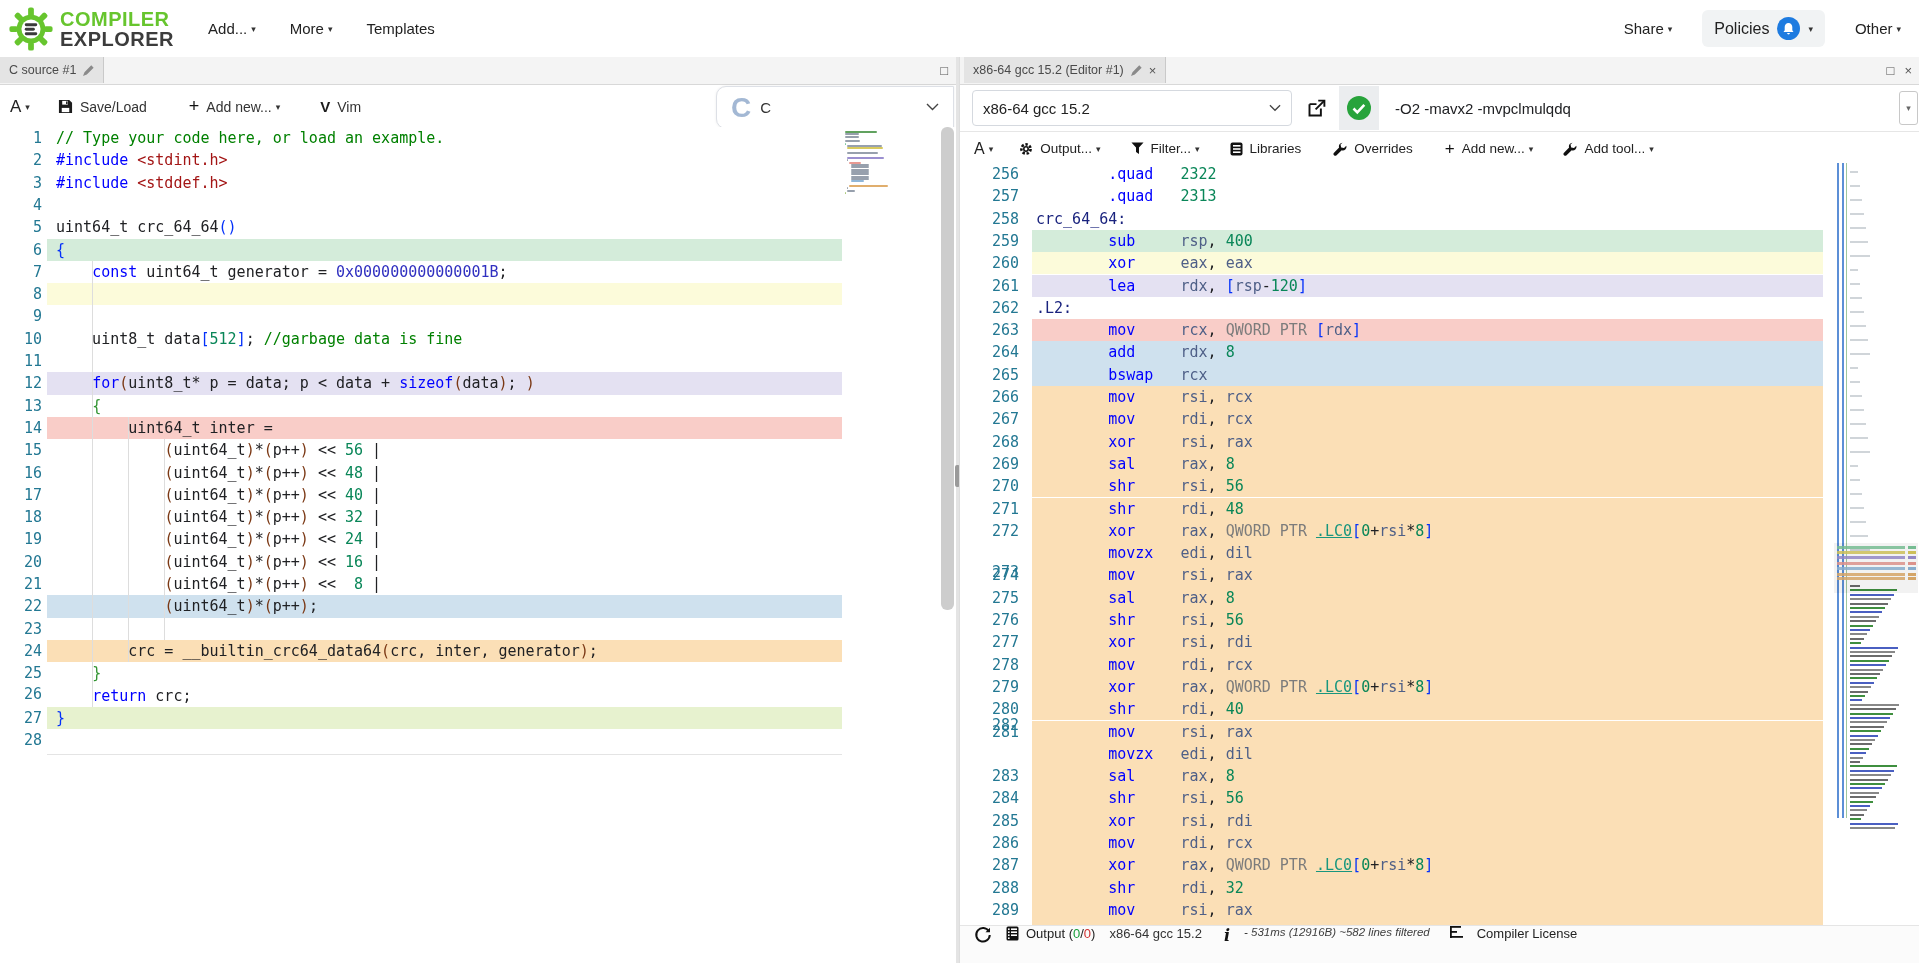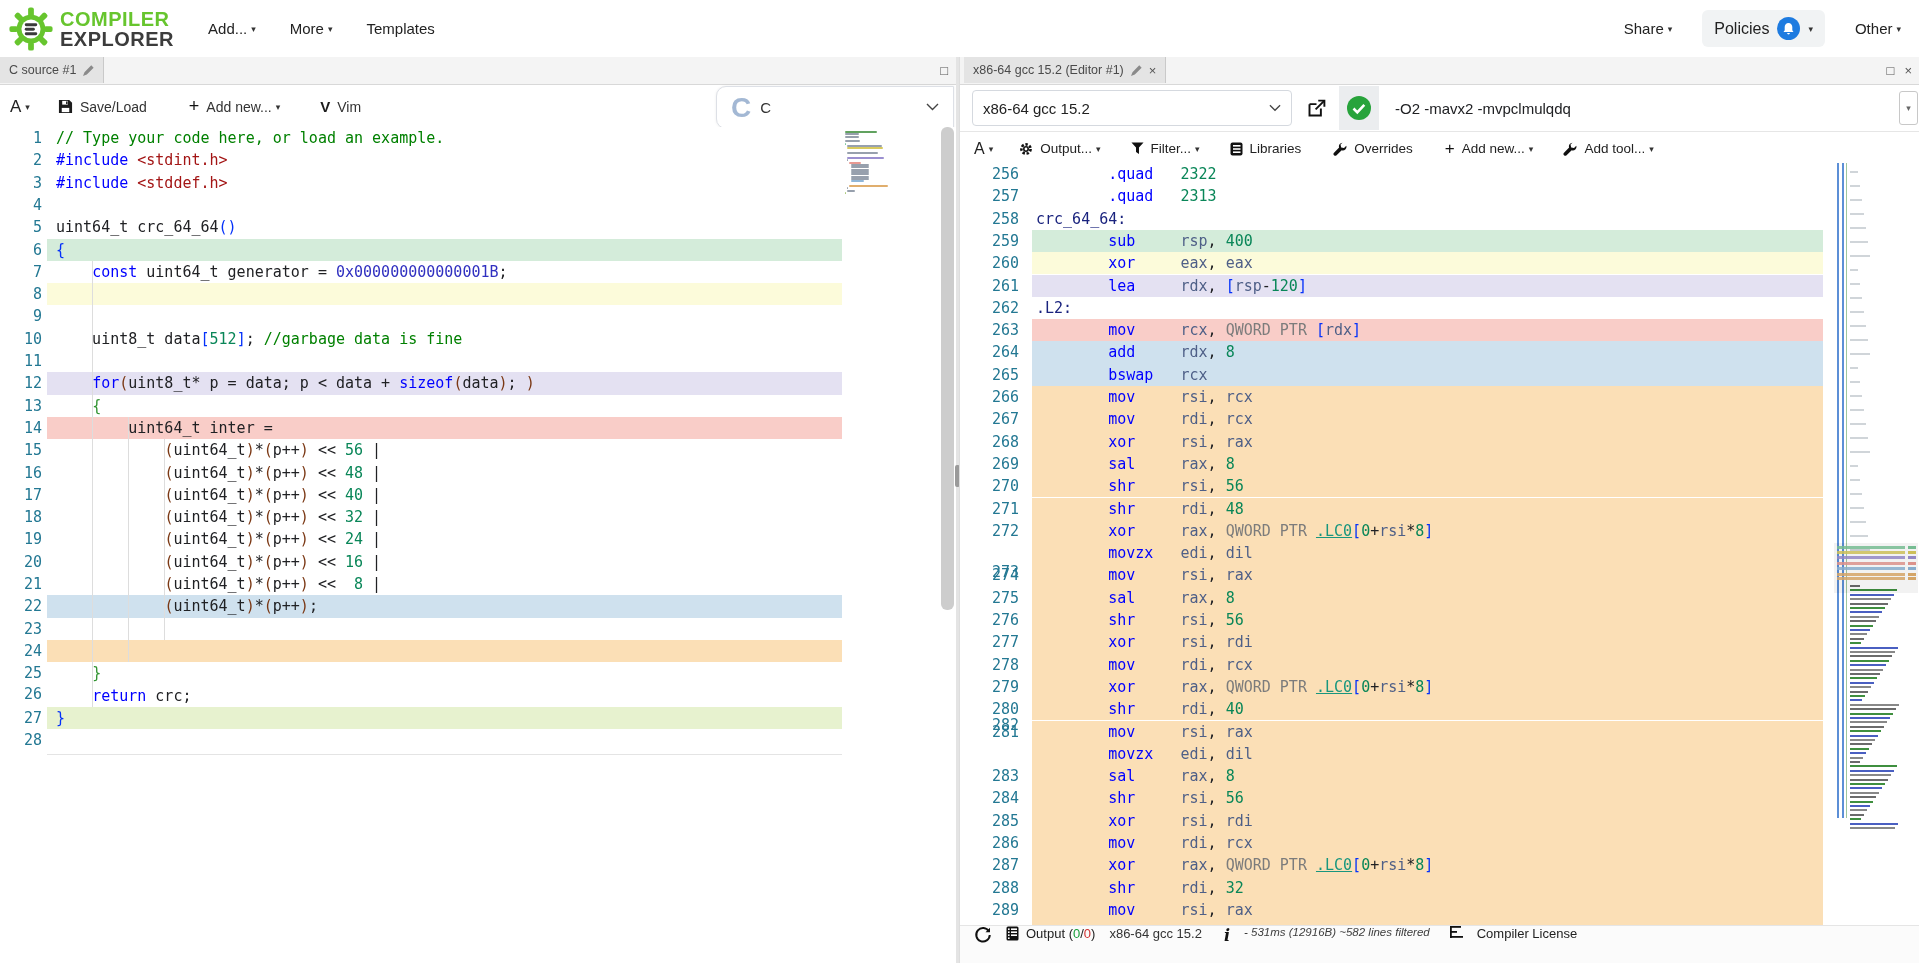--- a/index.html
+++ b/index.html
@@ -265,20 +265,21 @@
           <div class="cline" style="top: 423.7px; left: 56px;">            <b class="par">(</b>uint64_t<b class="par">)</b>*<b class="par">(</b>p++<b class="par">)</b> &lt;&lt; <b class="num">16</b> |</div>
           <div class="lnum" style="top: 446px; width: 42px;">21</div>
           <div class="cline" style="top: 446px; left: 56px;">            <b class="par">(</b>uint64_t<b class="par">)</b>*<b class="par">(</b>p++<b class="par">)</b> &lt;&lt;  <b class="num">8</b> |</div>
           <div class="band hl-blue" style="top: 468.3px; left: 47px; width: 795px;"></div>
           <div class="lnum" style="top: 468.3px; width: 42px;">22</div>
           <div class="cline" style="top: 468.3px; left: 56px;">            <b class="par">(</b>uint64_t<b class="par">)</b>*<b class="par">(</b>p++<b class="par">)</b>;</div>
           <div class="lnum" style="top: 490.6px; width: 42px;">23</div>
           <div class="cline" style="top: 490.6px; left: 56px;"></div>
           <div class="band hl-orange" style="top: 512.9px; left: 47px; width: 795px;"></div>
           <div class="lnum" style="top: 512.9px; width: 42px;">24</div>
+          <div class="cline" style="top: 512.9px; left: 56px;">        crc = __builtin_crc64_data64<b class="par">(</b>crc, inter, generator<b class="par">)</b>;</div>
           <div class="lnum" style="top: 535.2px; width: 42px;">25</div>
           <div class="cline" style="top: 535.2px; left: 56px;">    <b class="bgr">}</b></div>
           <div class="lnum" style="top: 546px; width: 42px; margin-top: 10px;">26</div>
           <div class="cline" style="top: 557.5px; left: 56px;">    <b class="kw">return</b> crc;</div>
           <div class="band hl-green" style="top: 579.8px; left: 47px; width: 795px;"></div>
           <div class="lnum" style="top: 579.8px; width: 42px;">27</div>
           <div class="cline" style="top: 579.8px; left: 56px;"><b class="bbl">}</b></div>
           <div class="lnum" style="top: 602.1px; width: 42px;">28</div>
           <div class="cline" style="top: 602.1px; left: 56px;"></div>
           <div class="guide" style="left: 92px; top: 134px; height: 446px;"></div>

